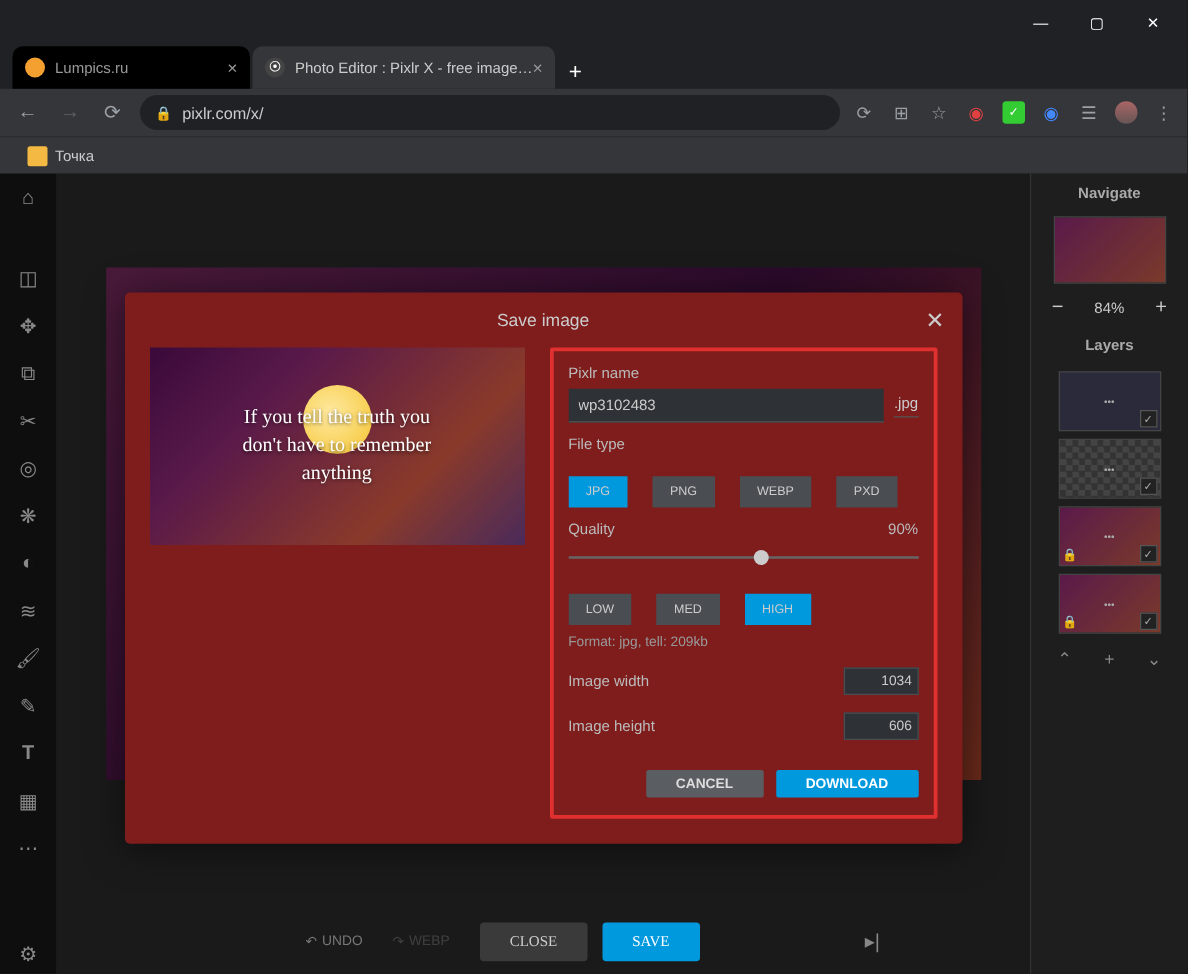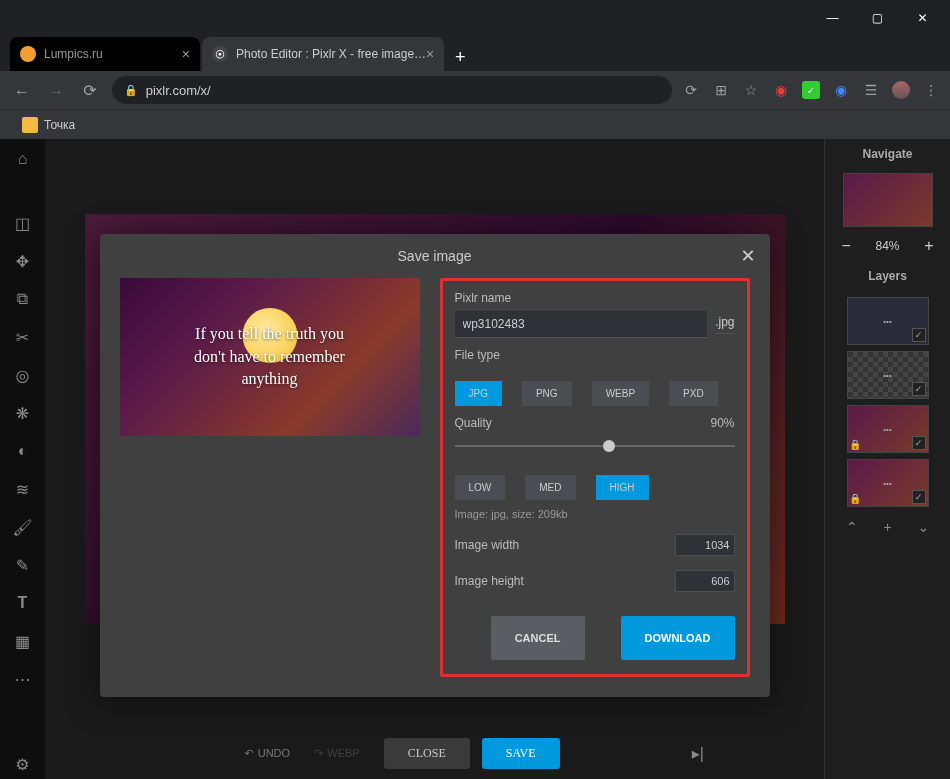--- a/index.html
+++ b/index.html
@@ -42,21 +42,21 @@
 .layer-lock { position: absolute; bottom: 2px; left: 2px; font-size: 10px; color: #ccc; }
 .layer-ops { display: flex; justify-content: space-around; padding: 6px 8px; color: #888; font-size: 14px; }
 
 .bottom-bar { position: absolute; bottom: 0; left: 45px; right: 110px; height: 52px; display: flex; align-items: center; justify-content: center; gap: 12px; }
 .bb-btn { padding: 8px 24px; background: #3a3a3a; color: #ccc; font-size: 12px; border-radius: 3px; cursor: pointer; border: none; font-family: Liberation Serif, serif; }
 .bb-btn.save { background: #0099dd; color: #fff; }
 .bb-txt { color: #777; font-size: 11px; display: flex; align-items: center; gap: 4px; margin-right: 12px; }
 .bb-expand { position: absolute; right: 10px; color: #888; cursor: pointer; }
 
 .modal-overlay { position: absolute; inset: 0; display: flex; align-items: flex-start; justify-content: center; padding-top: 95px; }
-.modal { width: 670px; background: #404040; border-radius: 4px; padding: 0; box-shadow: 0 4px 30px rgba(0,0,0,0.5); }
+.modal { width: 670px; background: #7f1d1d; border-radius: 4px; padding: 0; box-shadow: 0 4px 30px rgba(0,0,0,0.5); }
 .modal-head { display: flex; align-items: center; justify-content: center; padding: 14px; position: relative; font-size: 14px; color: #ccc; }
 .modal-close { position: absolute; right: 14px; color: #ccc; font-size: 18px; cursor: pointer; }
 .modal-body { display: flex; gap: 20px; padding: 0 20px 20px; }
 .preview { width: 300px; height: 158px; background: linear-gradient(135deg, #3a0a3a 0%, #5a1a4a 30%, #8a3a2a 70%, #4a2a5a 100%); position: relative; display: flex; align-items: center; justify-content: center; }
 .preview-txt { color: #fff; font-family: Georgia, serif; font-size: 16px; text-align: center; line-height: 1.4; text-shadow: 0 1px 3px rgba(0,0,0,0.6); }
 .moon { position: absolute; width: 55px; height: 55px; background: radial-gradient(circle at 40% 40%, #ffe9a0, #f4c430); border-radius: 50%; top: 30px; left: 50%; transform: translateX(-50%); z-index: 0; }
 .form { flex: 1; border: 3px solid #e03030; padding: 10px 12px 14px; border-radius: 2px; }
 .flabel { font-size: 12px; color: #bbb; margin-bottom: 6px; margin-top: 10px; }
 .flabel:first-child { margin-top: 0; }
 .frow { display: flex; align-items: center; gap: 8px; }
@@ -67,21 +67,21 @@
 .ftype.active { background: #0099dd; }
 .qrow { display: flex; justify-content: space-between; align-items: center; }
 .slider-wrap { position: relative; height: 20px; margin: 4px 0 8px; }
 .slider-track { position: absolute; top: 9px; left: 0; right: 0; height: 2px; background: #666; }
 .slider-thumb { position: absolute; top: 4px; left: 53%; width: 12px; height: 12px; background: #ccc; border-radius: 50%; cursor: pointer; }
 .format-info { font-size: 11px; color: #999; margin-top: 8px; }
 .dim-row { display: flex; justify-content: space-between; align-items: center; margin-top: 14px; }
 .dim-row .flabel { margin: 0; }
 .dim-input { width: 60px; background: #2e3236; border: 1px solid #4a4e52; padding: 4px; color: #ccc; font-size: 11px; text-align: right; }
 .modal-actions { display: flex; justify-content: flex-end; gap: 10px; margin-top: 24px; }
-.mbtn { padding: 16px 24px; font-size: 11px; font-weight: bold; border: none; border-radius: 2px; cursor: pointer; margin-left: 26px; }
+.mbtn { padding: 5px 24px; font-size: 11px; font-weight: bold; border: none; border-radius: 2px; cursor: pointer; }
 .mbtn.cancel { background: #5a5e62; color: #ddd; }
 .mbtn.download { background: #0099dd; color: #fff; }
 </style>
 </head>
 <body>
 
 <div class="titlebar">
   <div class="win-btn">—</div>
   <div class="win-btn">▢</div>
   <div class="win-btn">✕</div>
@@ -189,21 +189,21 @@
             </div>
             <div class="slider-wrap">
               <div class="slider-track"></div>
               <div class="slider-thumb"></div>
             </div>
             <div class="ftype-row">
               <button class="ftype">LOW</button>
               <button class="ftype">MED</button>
               <button class="ftype active">HIGH</button>
             </div>
-            <div class="format-info">Image: jpg, size: 209kb</div>
+            <div class="format-info">Format: jpg, tell: 209kb</div>
             <div class="dim-row">
               <span class="flabel">Image width</span>
               <input class="dim-input" value="1034" style="">
             </div>
             <div class="dim-row">
               <span class="flabel">Image height</span>
               <input class="dim-input" value="606" style="">
             </div>
             <div class="modal-actions">
               <button class="mbtn cancel">CANCEL</button>

